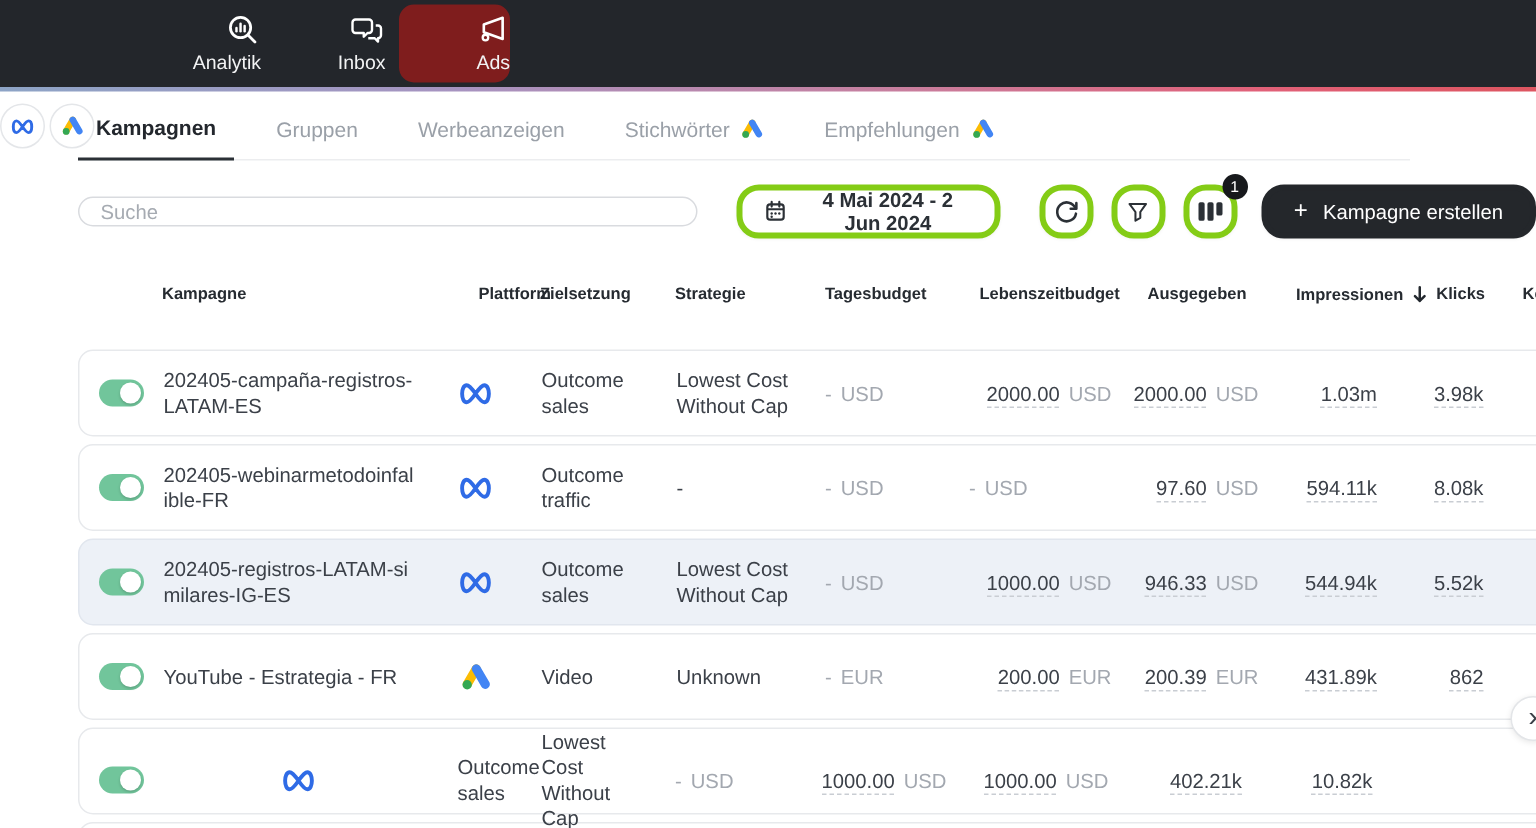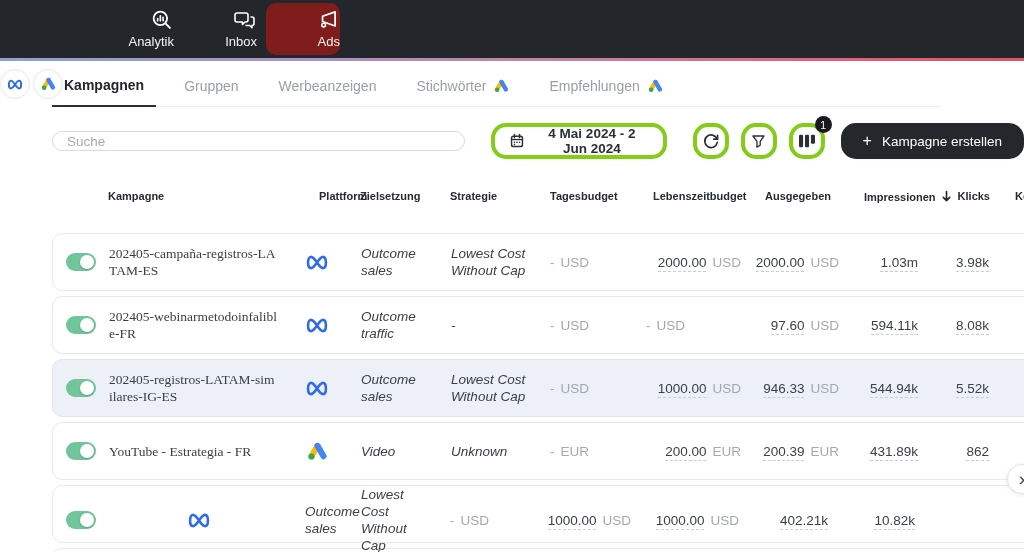--- a/index.html
+++ b/index.html
@@ -56,23 +56,23 @@
   .h8{padding-left:25px;}
   .h9{padding-left:24px;display:flex;align-items:flex-end;gap:5px;}
   .h10{text-align:right;padding-right:14px;}
   .h11{padding-left:11px;}
   .row-card{margin:0 0 5px 52px;width:1056px;height:58px;box-sizing:border-box;
     background:#fff;border:1px solid #e7e9ec;border-radius:10px;cursor:pointer;}
   .row-card.highlight{background:#edf1f7;border-color:#e1e6ee;}
   .row-card.partial{height:58px;}
   .cell{font-size:13.5px;color:#3b4048;line-height:17px;}
   .v1{display:flex;justify-content:center;}
-  .v2{padding-right:12px;word-break:break-all;font-family:Liberation Serif, serif;}
+  .v2{padding-right:12px;word-break:break-all;}
   .v3{display:flex;justify-content:center;}
-  .v4,.v5{padding-left:16px;padding-right:6px;font-style:italic;}
+  .v4,.v5{padding-left:16px;padding-right:6px;}
   .mleft{text-align:left;padding-left:15px;}
   .v7.mright{text-align:right;padding-right:0;}
   .v8.mright{text-align:right;padding-right:2px;}
   .v9{text-align:right;padding-right:13px;}
   .v10{text-align:right;padding-right:16px;}
   .num{color:#3b4048;}
   .u{border-bottom:1px dashed #c9cdd3;padding-bottom:1px;}
   .cur{color:#a3a8b0;margin-left:6px;margin-top:16px;}
   .dash{color:#a3a8b0;}
   .toggle{width:30px;height:18px;border-radius:9px;background:#71c59b;position:relative;cursor:pointer;}

